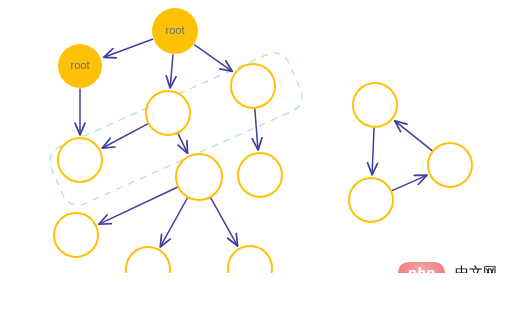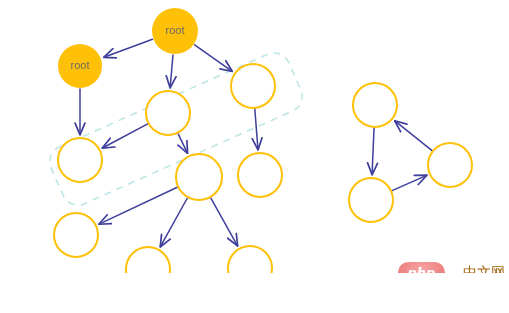--- a/index.html
+++ b/index.html
@@ -30,21 +30,21 @@
     font-size: 11px;
     fill: #6b6b6b;
     dominant-baseline: middle;
     text-anchor: middle;
     pointer-events: none;
   }
   #watermark {
     position: absolute;
     display: flex;
     align-items: center;
-    gap: 18px;
+    gap: 10px;
     left: 398px;
     top: 262px;
   }
   #watermark .php-badge {
     width: 47px;
     height: 21px;
     border-radius: 11px;
     background: radial-gradient(ellipse at 50% 32%, #f7a5a5 0%, #ef8585 58%, #e96f6f 100%);
     display: flex;
     align-items: center;
@@ -56,21 +56,21 @@
     font-weight: bold;
     font-size: 13px;
     color: #ffffff;
     letter-spacing: 0px;
     line-height: 1;
     padding-bottom: 1px;
   }
   #watermark .cn-text {
     font-family: Liberation Serif, serif;
     font-size: 14px;
-    color: #a16207;
+    color: #000000;
     letter-spacing: 0px;
     line-height: 1;
     white-space: nowrap;
   }
 </style>
 </head>
 <body>
 
 <div id="canvas-root">
 

